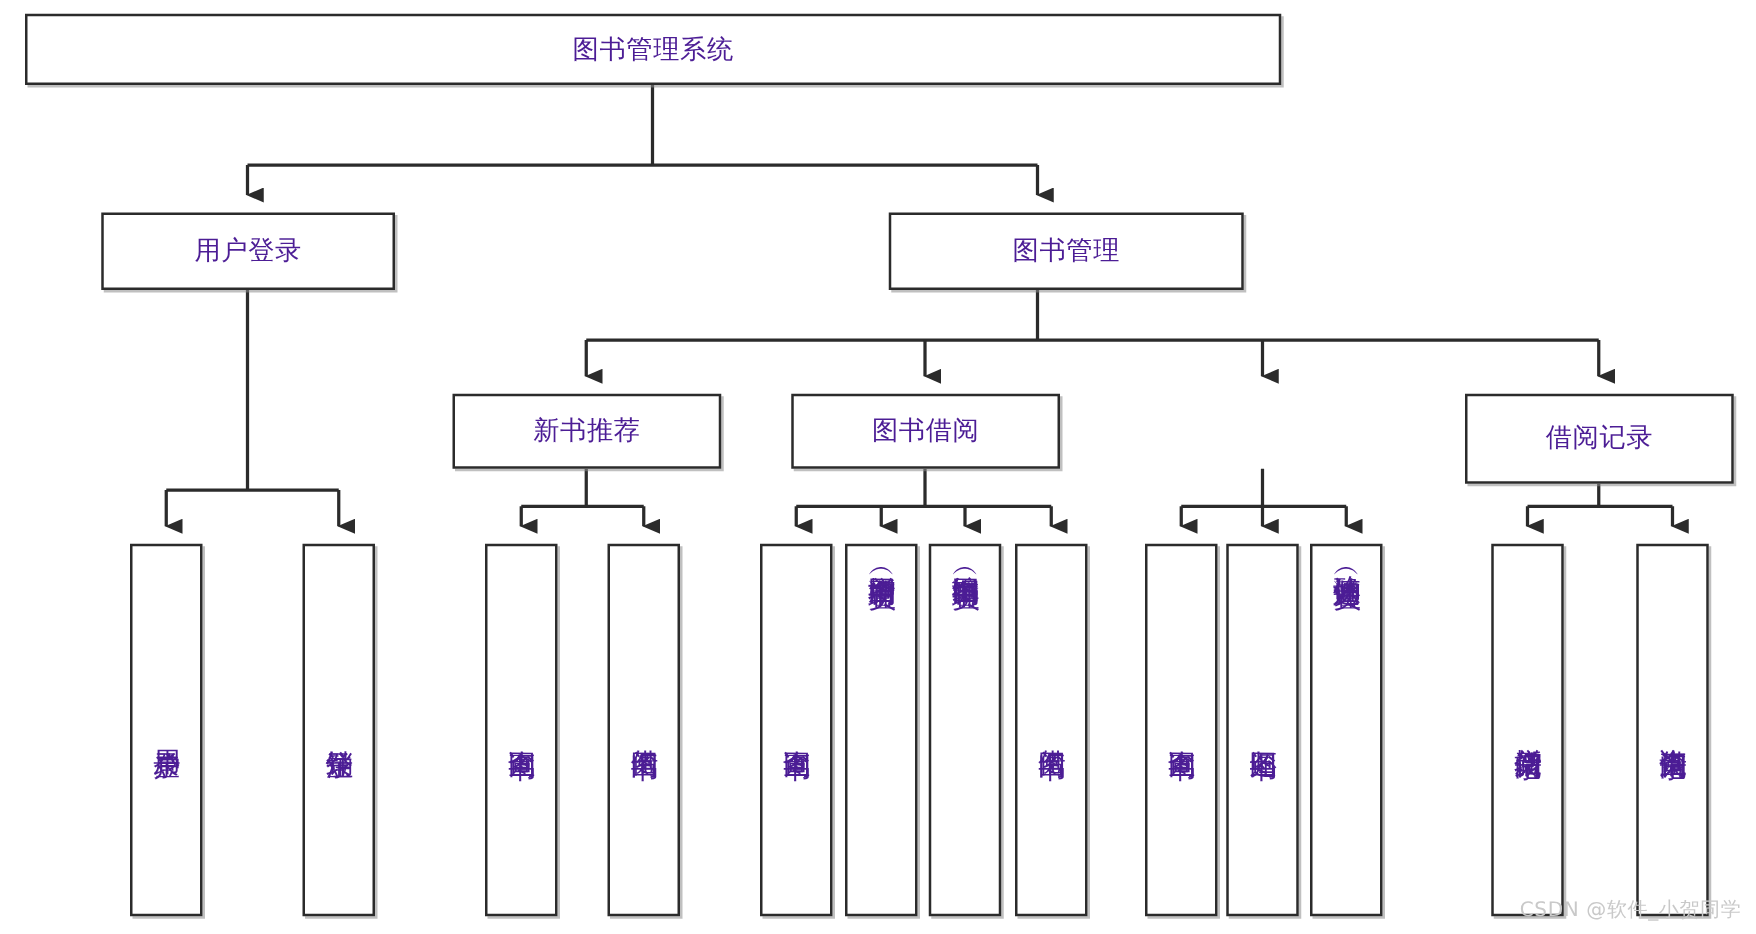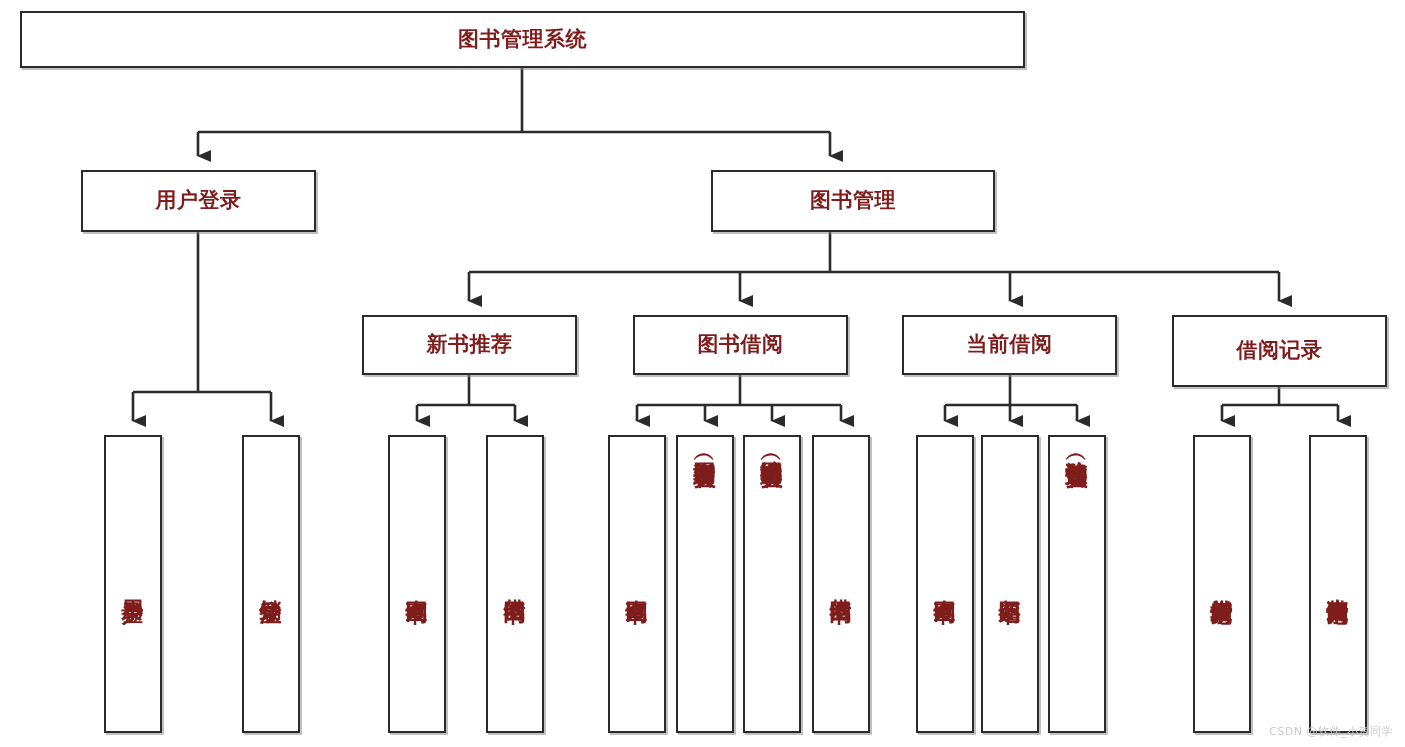--- a/index.html
+++ b/index.html
@@ -27,26 +27,25 @@
     box-sizing: border-box;
     background: #ffffff;
     border: 2px solid #2b2b2b;
     box-shadow: 2px 2px 0 0 rgba(140,140,140,0.55);
     display: flex;
     align-items: center;
     justify-content: center;
     z-index: 2;
   }
   .node .label {
-    color: #7f1d1d;
+    color: #4c1d95;
     font-size: 21px;
     line-height: 1.12;
     letter-spacing: 0.5px;
     white-space: nowrap;
-    font-weight: bold;
   }
   
   .node.vertical {
     align-items: center;
     justify-content: center;
     padding: 4px 0;
   }
   .node.vertical .label {
     writing-mode: vertical-rl;
     text-orientation: upright;
@@ -60,21 +59,21 @@
     align-items: flex-start;
   }
   .node.vertical.tall-text .label {
     margin-top: 2px;
   }
   #watermark {
     position: absolute;
     right: 12px;
     bottom: 8px;
     color: #c9c9c9;
-    font-size: 11px;
+    font-size: 16px;
     letter-spacing: 0.5px;
     z-index: 5;
     white-space: nowrap;
   }
 </style>
 </head>
 <body>
 
 <div id="canvas">
 
@@ -141,23 +140,20 @@
   </div>
 
   <div class="node" style="left:362px; top:315px; width:215px; height:60px;">
     <span class="label">新书推荐</span>
   </div>
 
   <div class="node" style="left:633px; top:315px; width:215px; height:60px;">
     <span class="label">图书借阅</span>
   </div>
 
-  <div class="node" style="left:902px; top:315px; width:215px; height:60px;">
-    <span class="label">当前借阅</span>
-  </div>
 
   <div class="node" style="left:1172px; top:315px; width:215px; height:72px;">
     <span class="label">借阅记录</span>
   </div>
 
   <div class="node vertical" style="left:104px; top:435px; width:58px; height:298px;">
     <span class="label">用户登录</span>
   </div>
 
   <div class="node vertical" style="left:242px; top:435px; width:58px; height:298px;">

